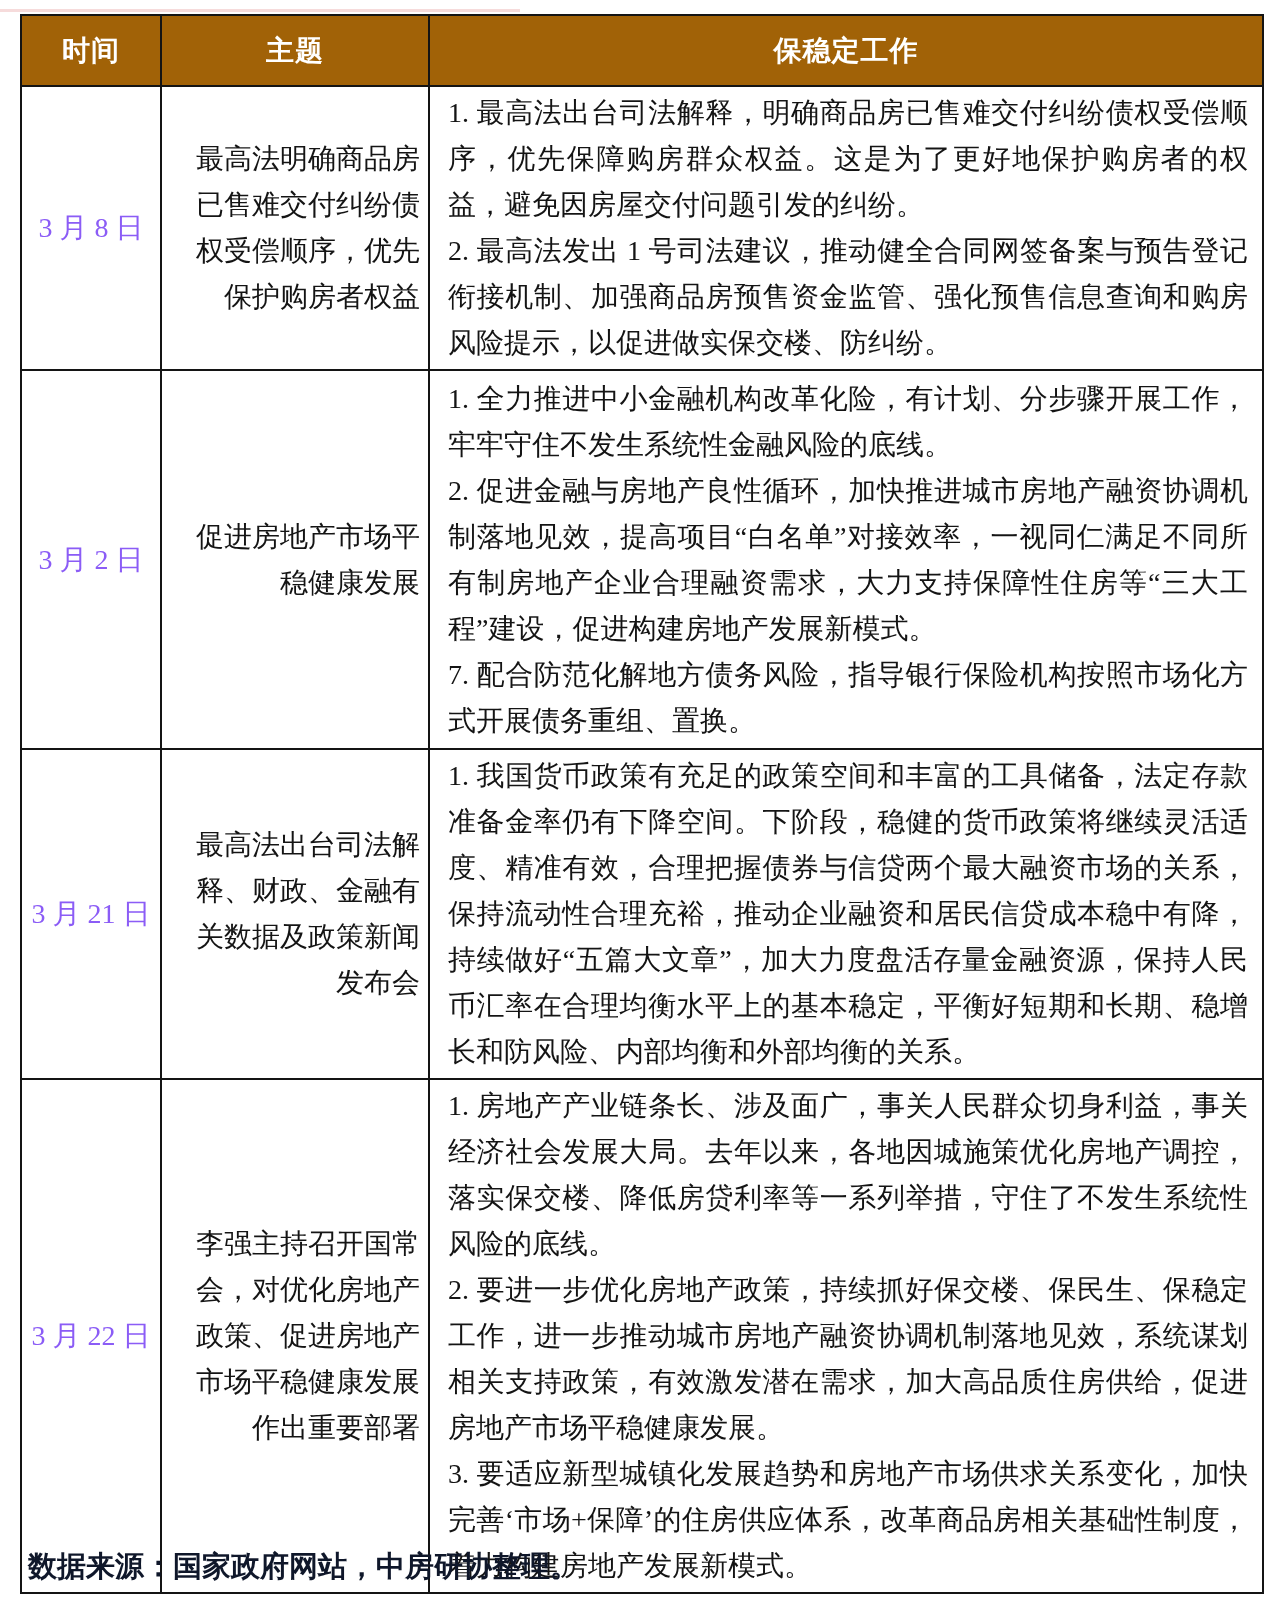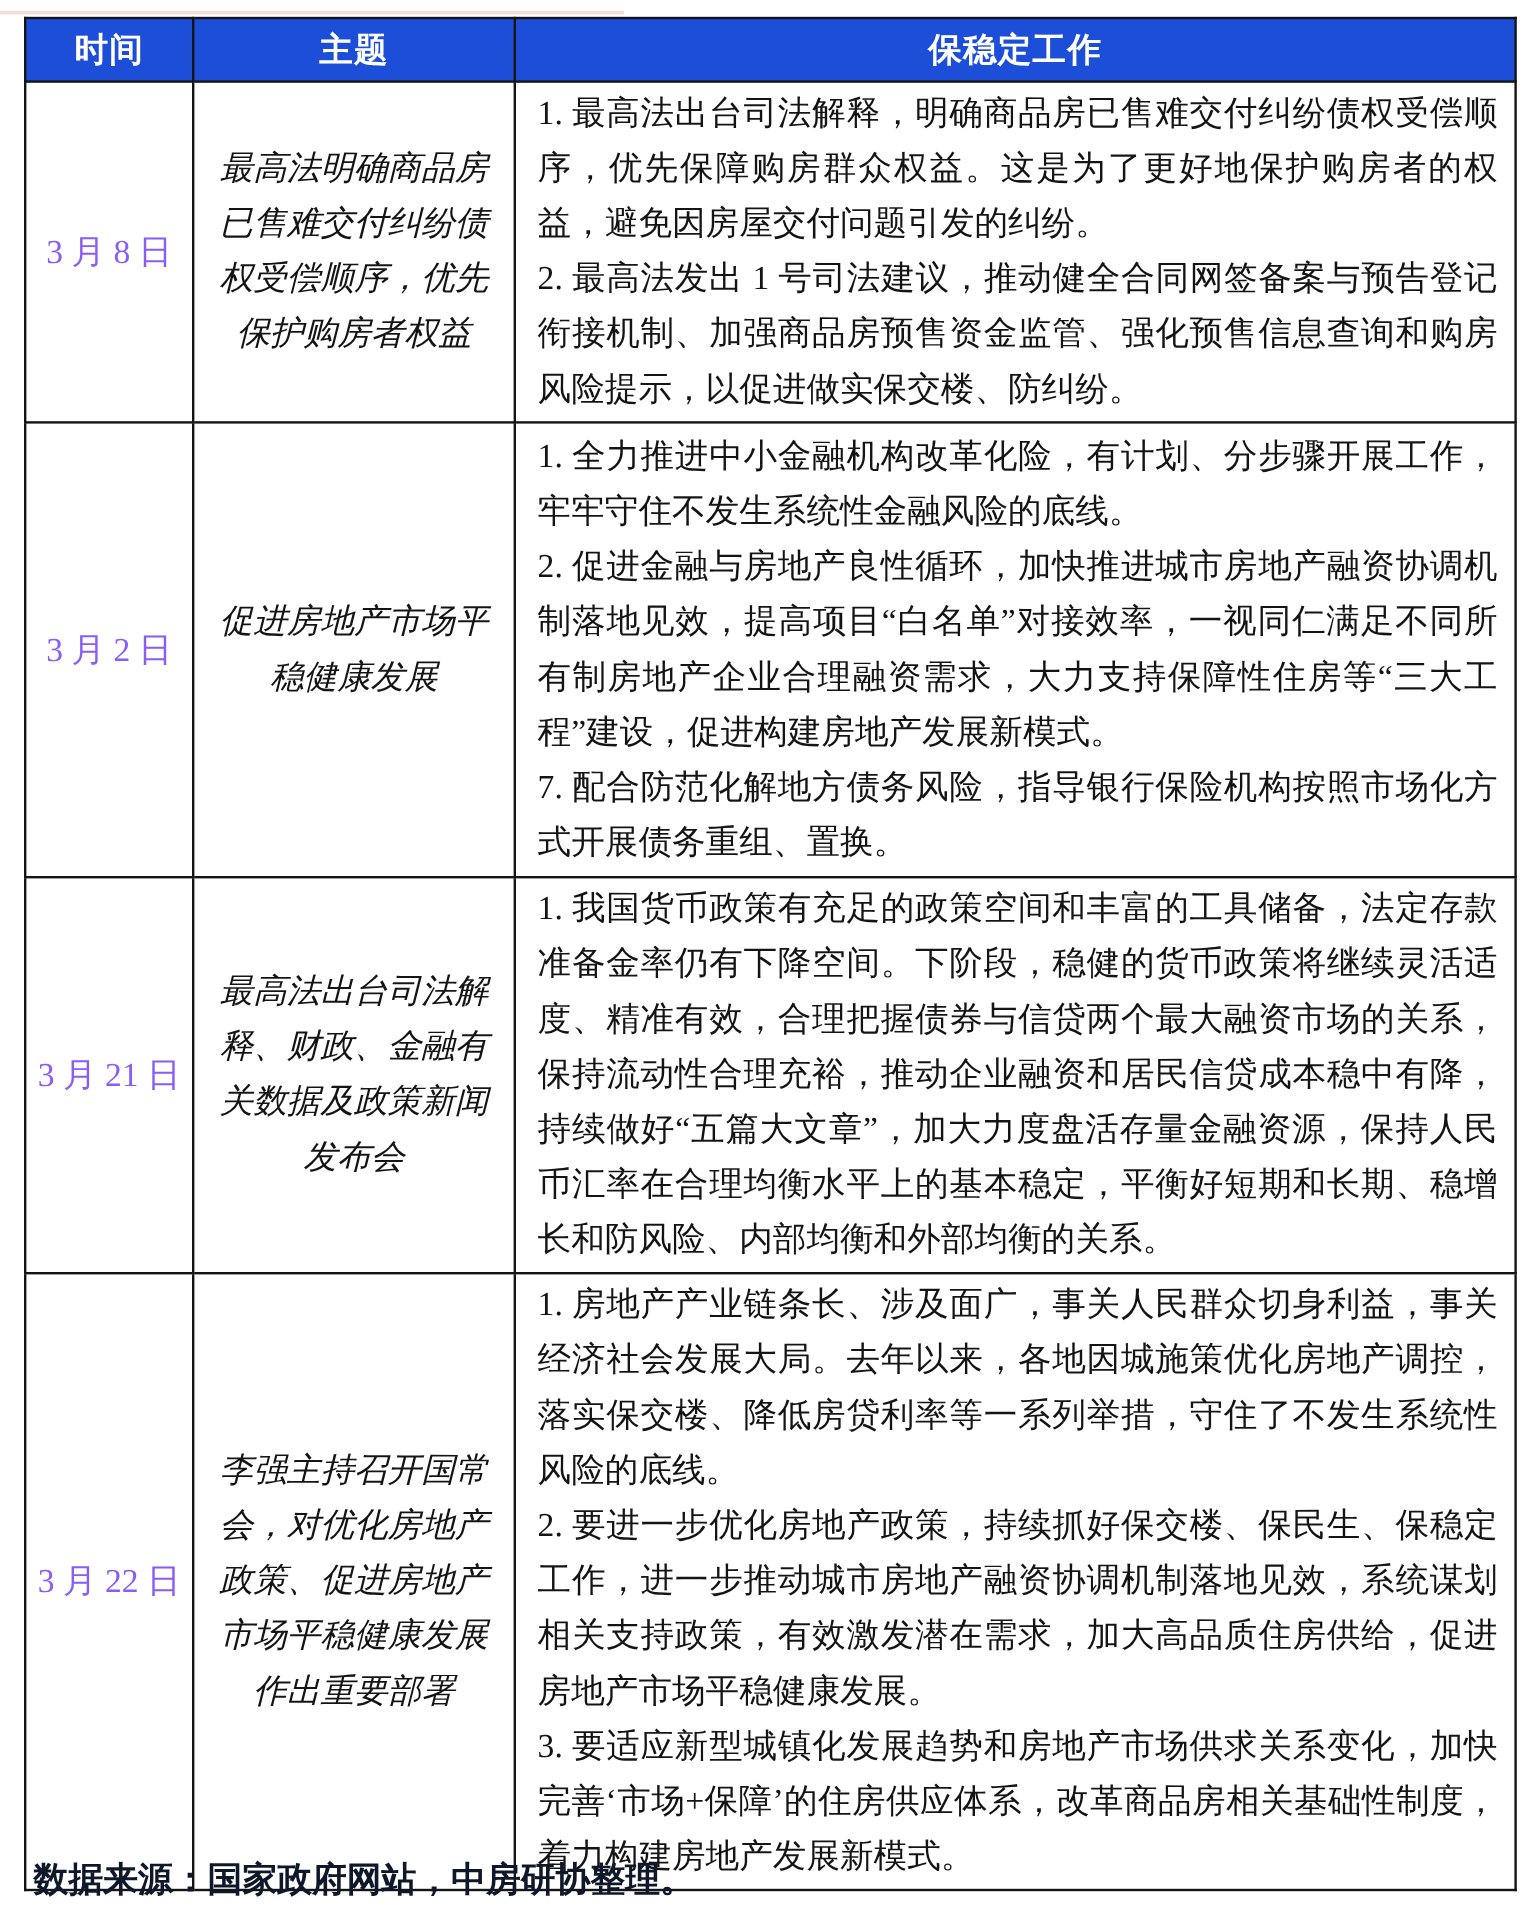--- a/index.html
+++ b/index.html
@@ -30,42 +30,41 @@
     border-collapse: collapse;
     table-layout: fixed;
   }
   table.policy-table th,
   table.policy-table td {
     border: 2px solid #141414;
     vertical-align: middle;
     box-sizing: border-box;
   }
   tr.header-row th {
-    height: 53px;
-    background: #1d4ed8;
+    height: 71px;
+    background: #a16207;
     color: #ffffff;
     font-family: "Liberation Sans", sans-serif;
     font-weight: bold;
     font-size: 28px;
     text-align: center;
     letter-spacing: 1px;
   }
   td.date-cell {
     font-size: 28px;
     text-align: center;
     white-space: nowrap;
     color: #8b5cf6;
   }
   td.topic-cell {
     font-size: 28px;
     line-height: 46px;
-    text-align: center;
+    text-align: right;
     padding: 6px 8px;
     color: #141414;
-    font-style: italic;
   }
   td.content-cell {
     font-size: 28px;
     line-height: 46px;
     text-align: justify;
     vertical-align: top;
     padding: 3px 14px 3px 18px;
     color: #141414;
   }
   td.content-cell p {

